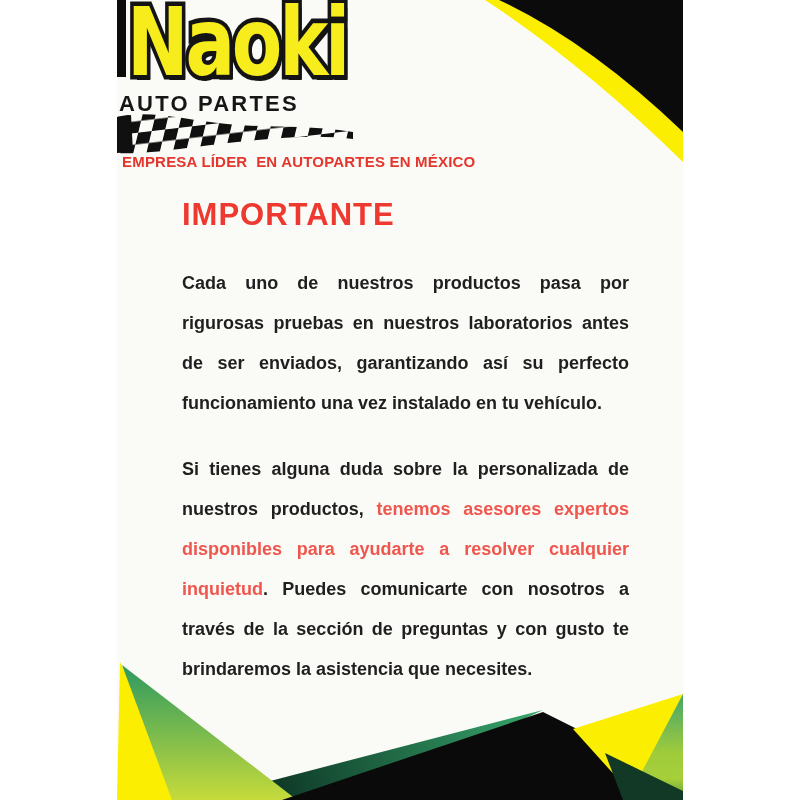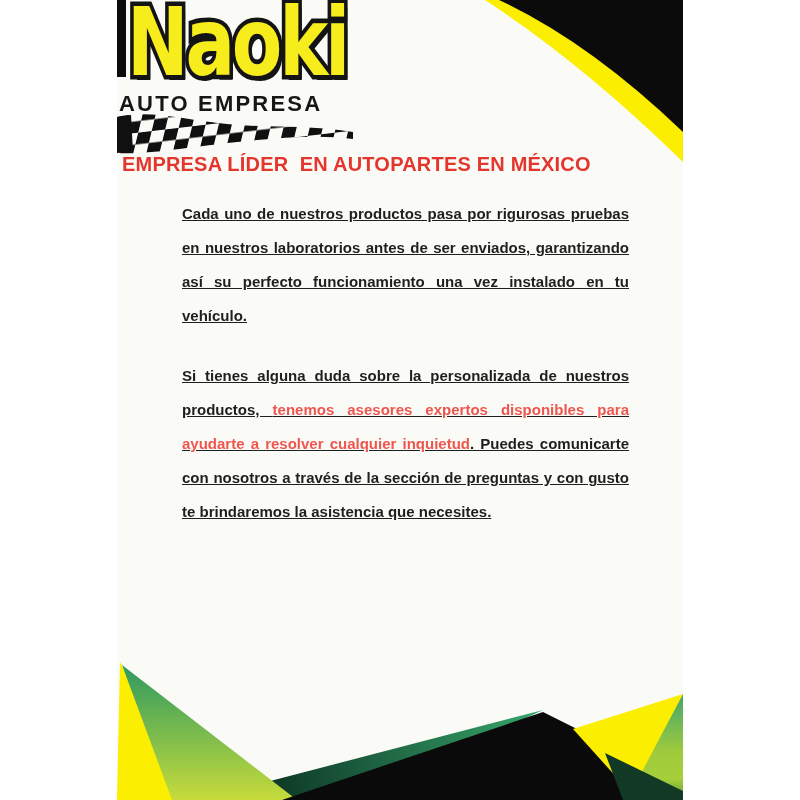--- a/index.html
+++ b/index.html
@@ -81,21 +81,21 @@
   .flag {
     position: absolute;
     left: 0;
     top: 112px;
     display: block;
   }
   .tagline {
     position: absolute;
     left: 5px;
     top: 153px;
-    font-size: 20px;
+    font-size: 15px;
     font-weight: bold;
     color: #e4362d;
     letter-spacing: 0.2px;
     white-space: pre;
   }
   
   .content {
     position: absolute;
     left: 65px;
     top: 197px;
@@ -103,26 +103,25 @@
   }
   .heading {
     margin: 0 0 30px 0;
     font-size: 31px;
     font-weight: bold;
     letter-spacing: 1px;
     color: #ee3930;
   }
   .content p {
     margin: 0 0 26px 0;
-    font-size: 15px;
-    line-height: 34px;
+    font-size: 18px;
+    line-height: 40px;
     font-weight: bold;
     color: #1f1f1f;
     text-align: justify;
-    text-decoration: underline;
   }
   .highlight {
     color: #ef564e;
   }
   
   .bottom-decor {
     position: absolute;
     left: 0; bottom: 0;
     width: 566px; height: 160px;
     display: block;
@@ -139,36 +138,37 @@
     <svg class="tr-decor" viewBox="0 0 200 175" aria-hidden="true">
       <path d="M 2,0 Q 100,64 200,162 L 200,0 Z" fill="#fbee00"></path>
       <path d="M 16,0 Q 106,42 200,132 L 200,0 Z" fill="#0b0b0b"></path>
     </svg>
 
     <div class="logo-wrap">
       <span class="logo-layer logo-stroke">Naoki</span>
       <span class="logo-layer logo-fill">Naoki</span>
     </div>
 
-    <div class="logo-sub">AUTO EMPRESA</div>
+    <div class="logo-sub">AUTO PARTES</div>
 
     <svg class="flag" width="238" height="44" viewBox="0 0 238 44" aria-hidden="true">
       <defs>
         <pattern id="chk" width="26" height="24" patternUnits="userSpaceOnUse" patternTransform="skewX(-20) rotate(-7)">
           <rect width="13" height="12" fill="#101010"></rect>
           <rect x="13" y="12" width="13" height="12" fill="#101010"></rect>
         </pattern>
       </defs>
       <path d="M0,5 C30,-3 70,8 110,12 C150,16 195,13 236,20 L236,27 C200,22 160,26 120,30 C80,34 30,43 0,41 Z" fill="url(#chk)"></path>
       <path d="M0,5 L14,3 L16,40 L0,41 Z" fill="#101010"></path>
     </svg>
 
     <div class="tagline">EMPRESA LÍDER  EN AUTOPARTES EN MÉXICO</div>
 
     <div class="content">
+      <h1 class="heading">IMPORTANTE</h1>
       <p>Cada uno de nuestros productos pasa por rigurosas pruebas en nuestros laboratorios antes de ser enviados, garantizando así su perfecto funcionamiento una vez instalado en tu vehículo.</p>
       <p><span>Si tienes alguna duda sobre la personalizada de nuestros productos, </span><span class="highlight">tenemos asesores expertos disponibles para ayudarte a resolver cualquier inquietud</span><span>. Puedes comunicarte con nosotros a través de la sección de preguntas y con gusto te brindaremos la asistencia que necesites.</span></p>
     </div>
 
     <svg class="bottom-decor" viewBox="0 0 566 160" aria-hidden="true">
       <defs>
         <linearGradient id="lgLeft" x1="0" y1="0" x2="0" y2="1">
           <stop offset="0" stop-color="#2d9960"></stop>
           <stop offset="1" stop-color="#c6db3b"></stop>
         </linearGradient>

